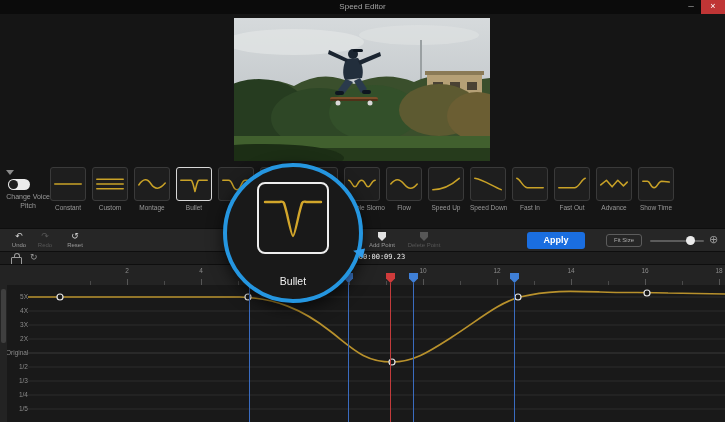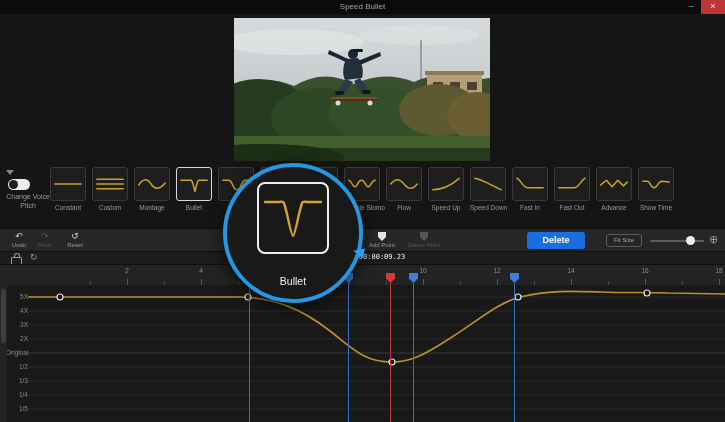--- a/index.html
+++ b/index.html
@@ -91,21 +91,21 @@
   .mag-label{position:absolute;left:0;right:0;top:108px;text-align:center;font-size:10.5px;color:#f2f2f2;}
   .cursor-arrow{position:absolute;left:353px;top:247px;width:0;height:0;border-top:5px solid transparent;
                 border-bottom:5px solid transparent;border-right:11px solid #2f9bea;transform:rotate(14deg);z-index:51;}
 </style>
 </head>
 <body>
 
 <div class="app">
 
   <div class="titlebar">
-    <span class="title">Speed Bullet</span>
+    <span class="title">Speed Editor</span>
     <div class="win-btns">
       <div class="min-btn">–</div>
       <div class="close-btn">×</div>
     </div>
   </div>
 
   <svg class="preview" viewBox="0 0 256 143" preserveAspectRatio="none">
     <defs>
       <linearGradient id="sky" x1="0" y1="0" x2="0" y2="1">
         <stop offset="0" stop-color="#d6dadc"></stop>
@@ -292,21 +292,21 @@
     </div>
     <div class="tbtn" id="btn-add">
       <div class="flag-icon"></div>
       <div class="tlabel">Add Point</div>
     </div>
     <div class="tbtn disabled" id="btn-del">
       <div class="flag-icon"></div>
       <div class="tlabel">Delete Point</div>
     </div>
   </div>
-  <div class="apply-btn">Delete</div>
+  <div class="apply-btn">Apply</div>
   <div class="fit-btn">Fit Size</div>
   <div class="slider-track"></div>
   <div class="slider-knob"></div>
   <div class="zoom-plus">⊕</div>
 
   <div class="subbar">
     <div class="lock-icon"></div>
     <div class="flip-icon">↻</div>
     <div class="timecode">00:00:09.23</div>
   </div>

